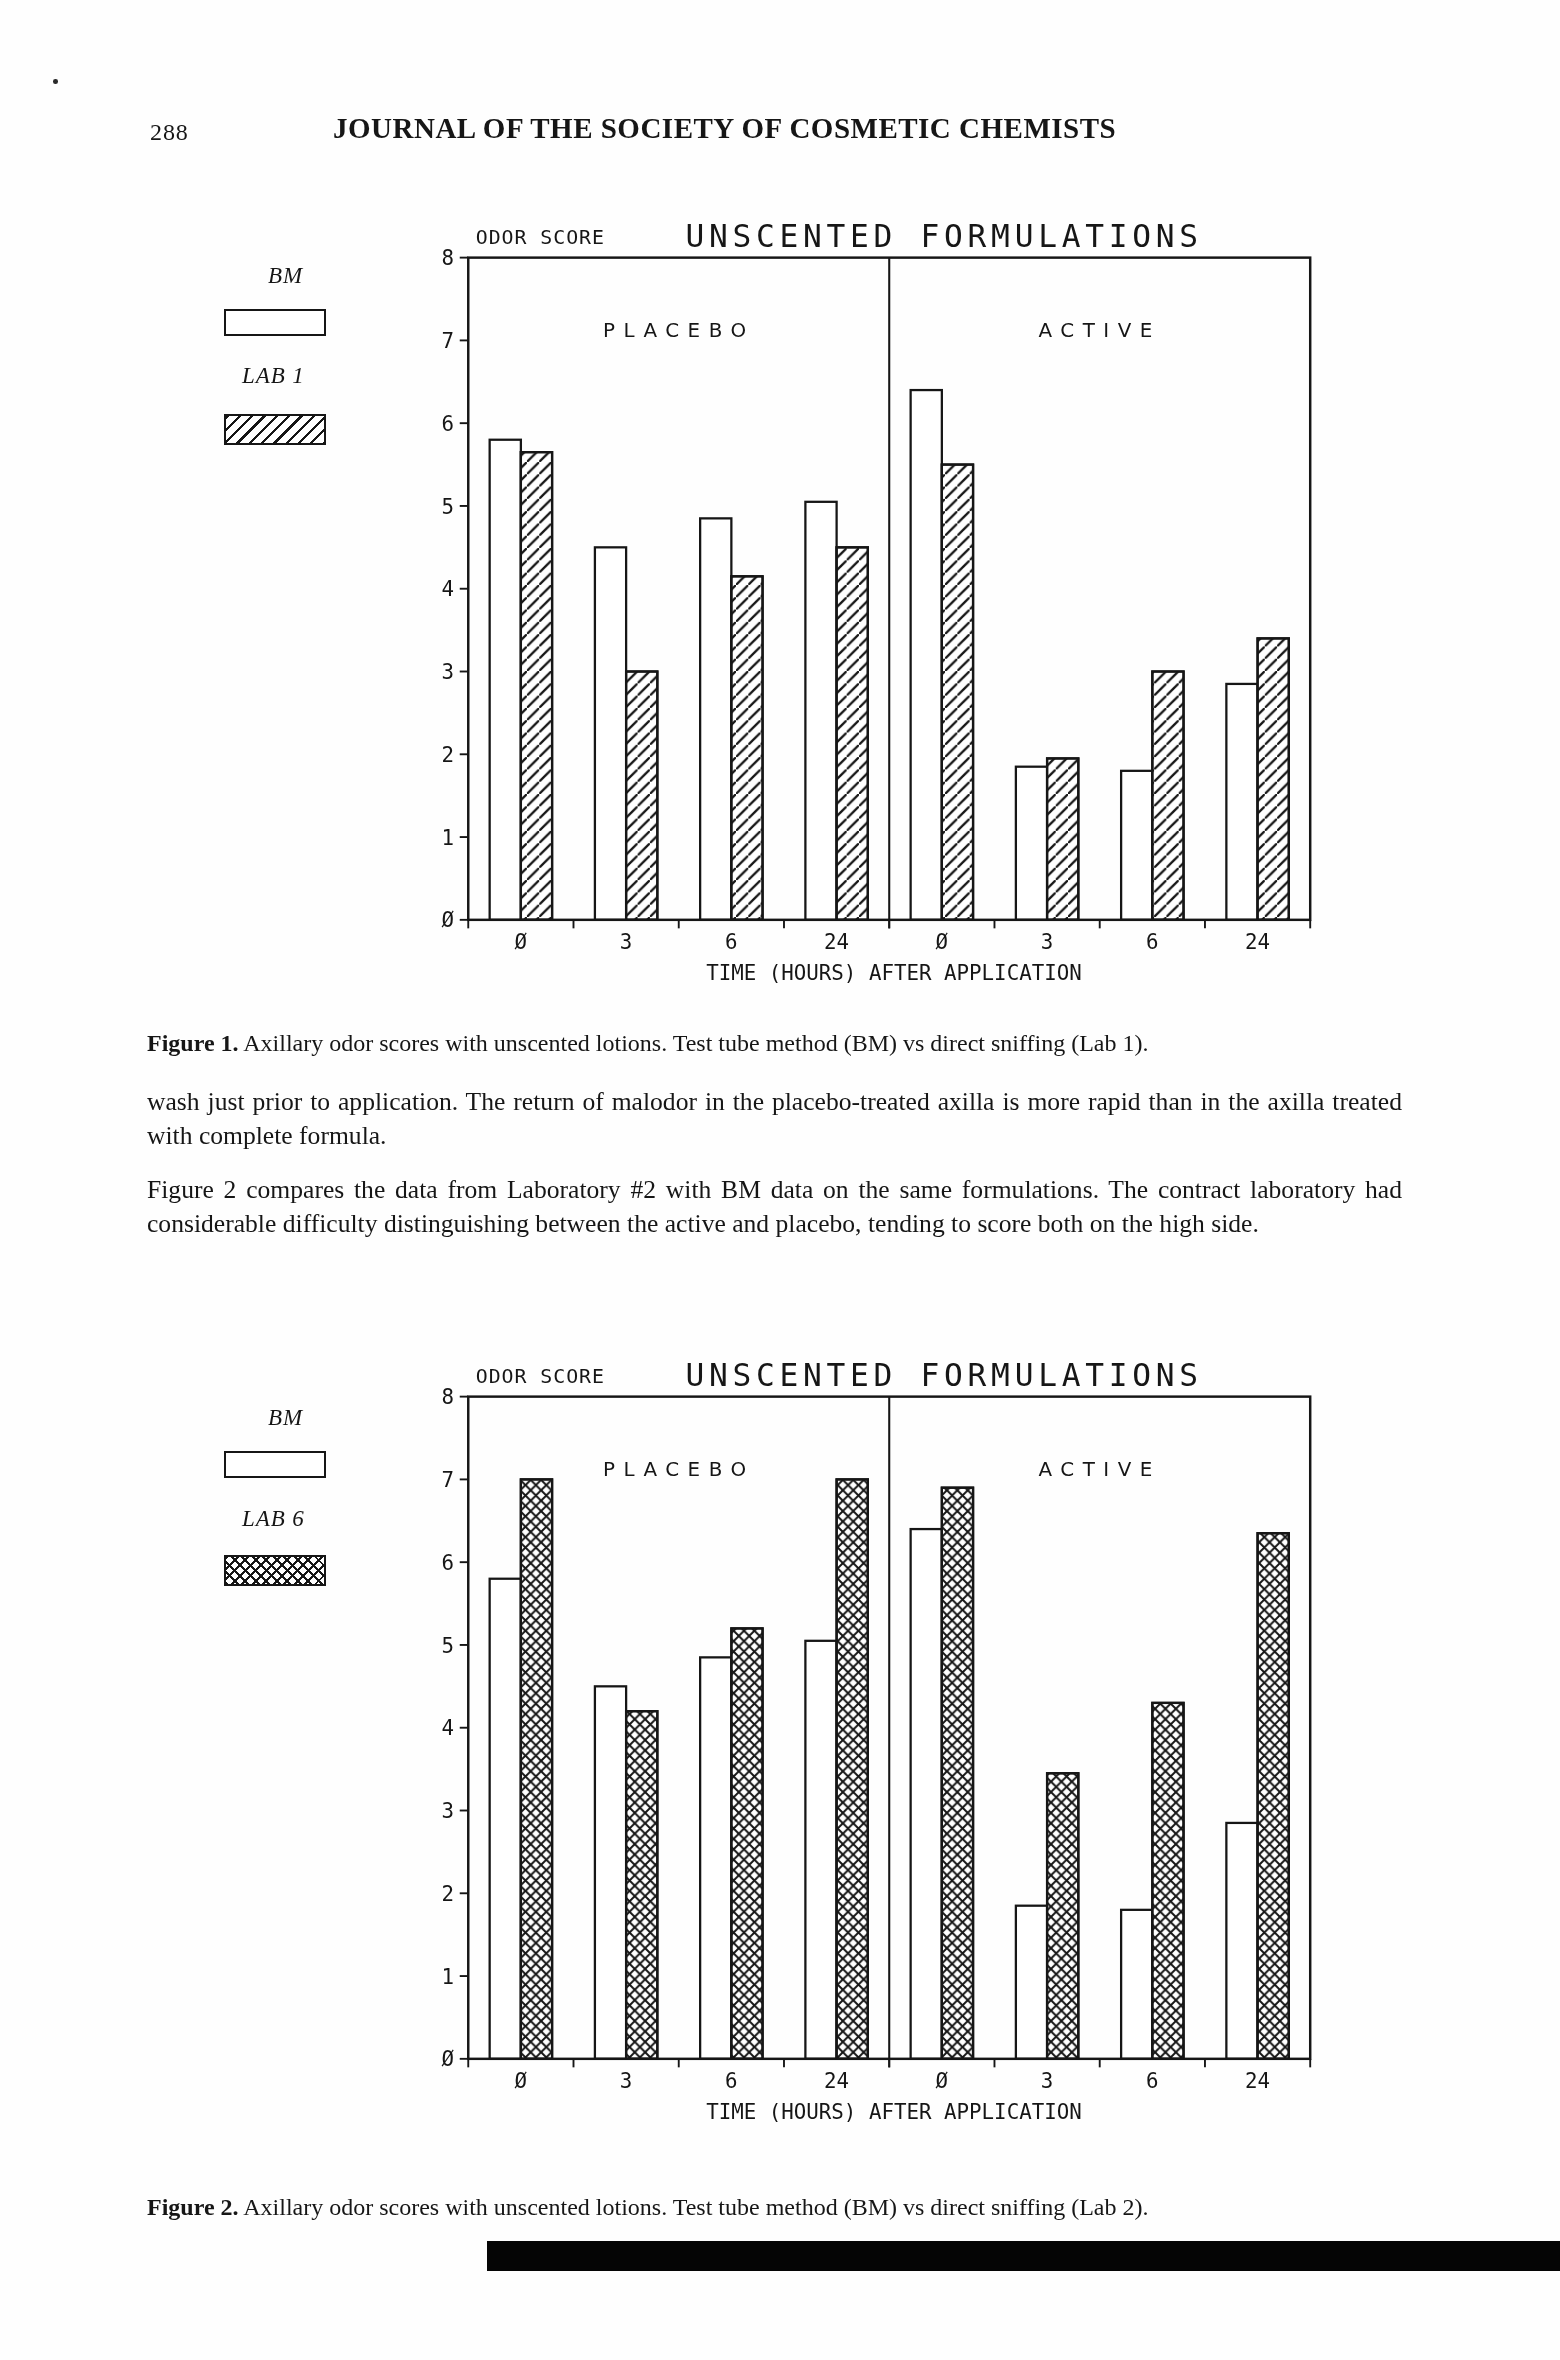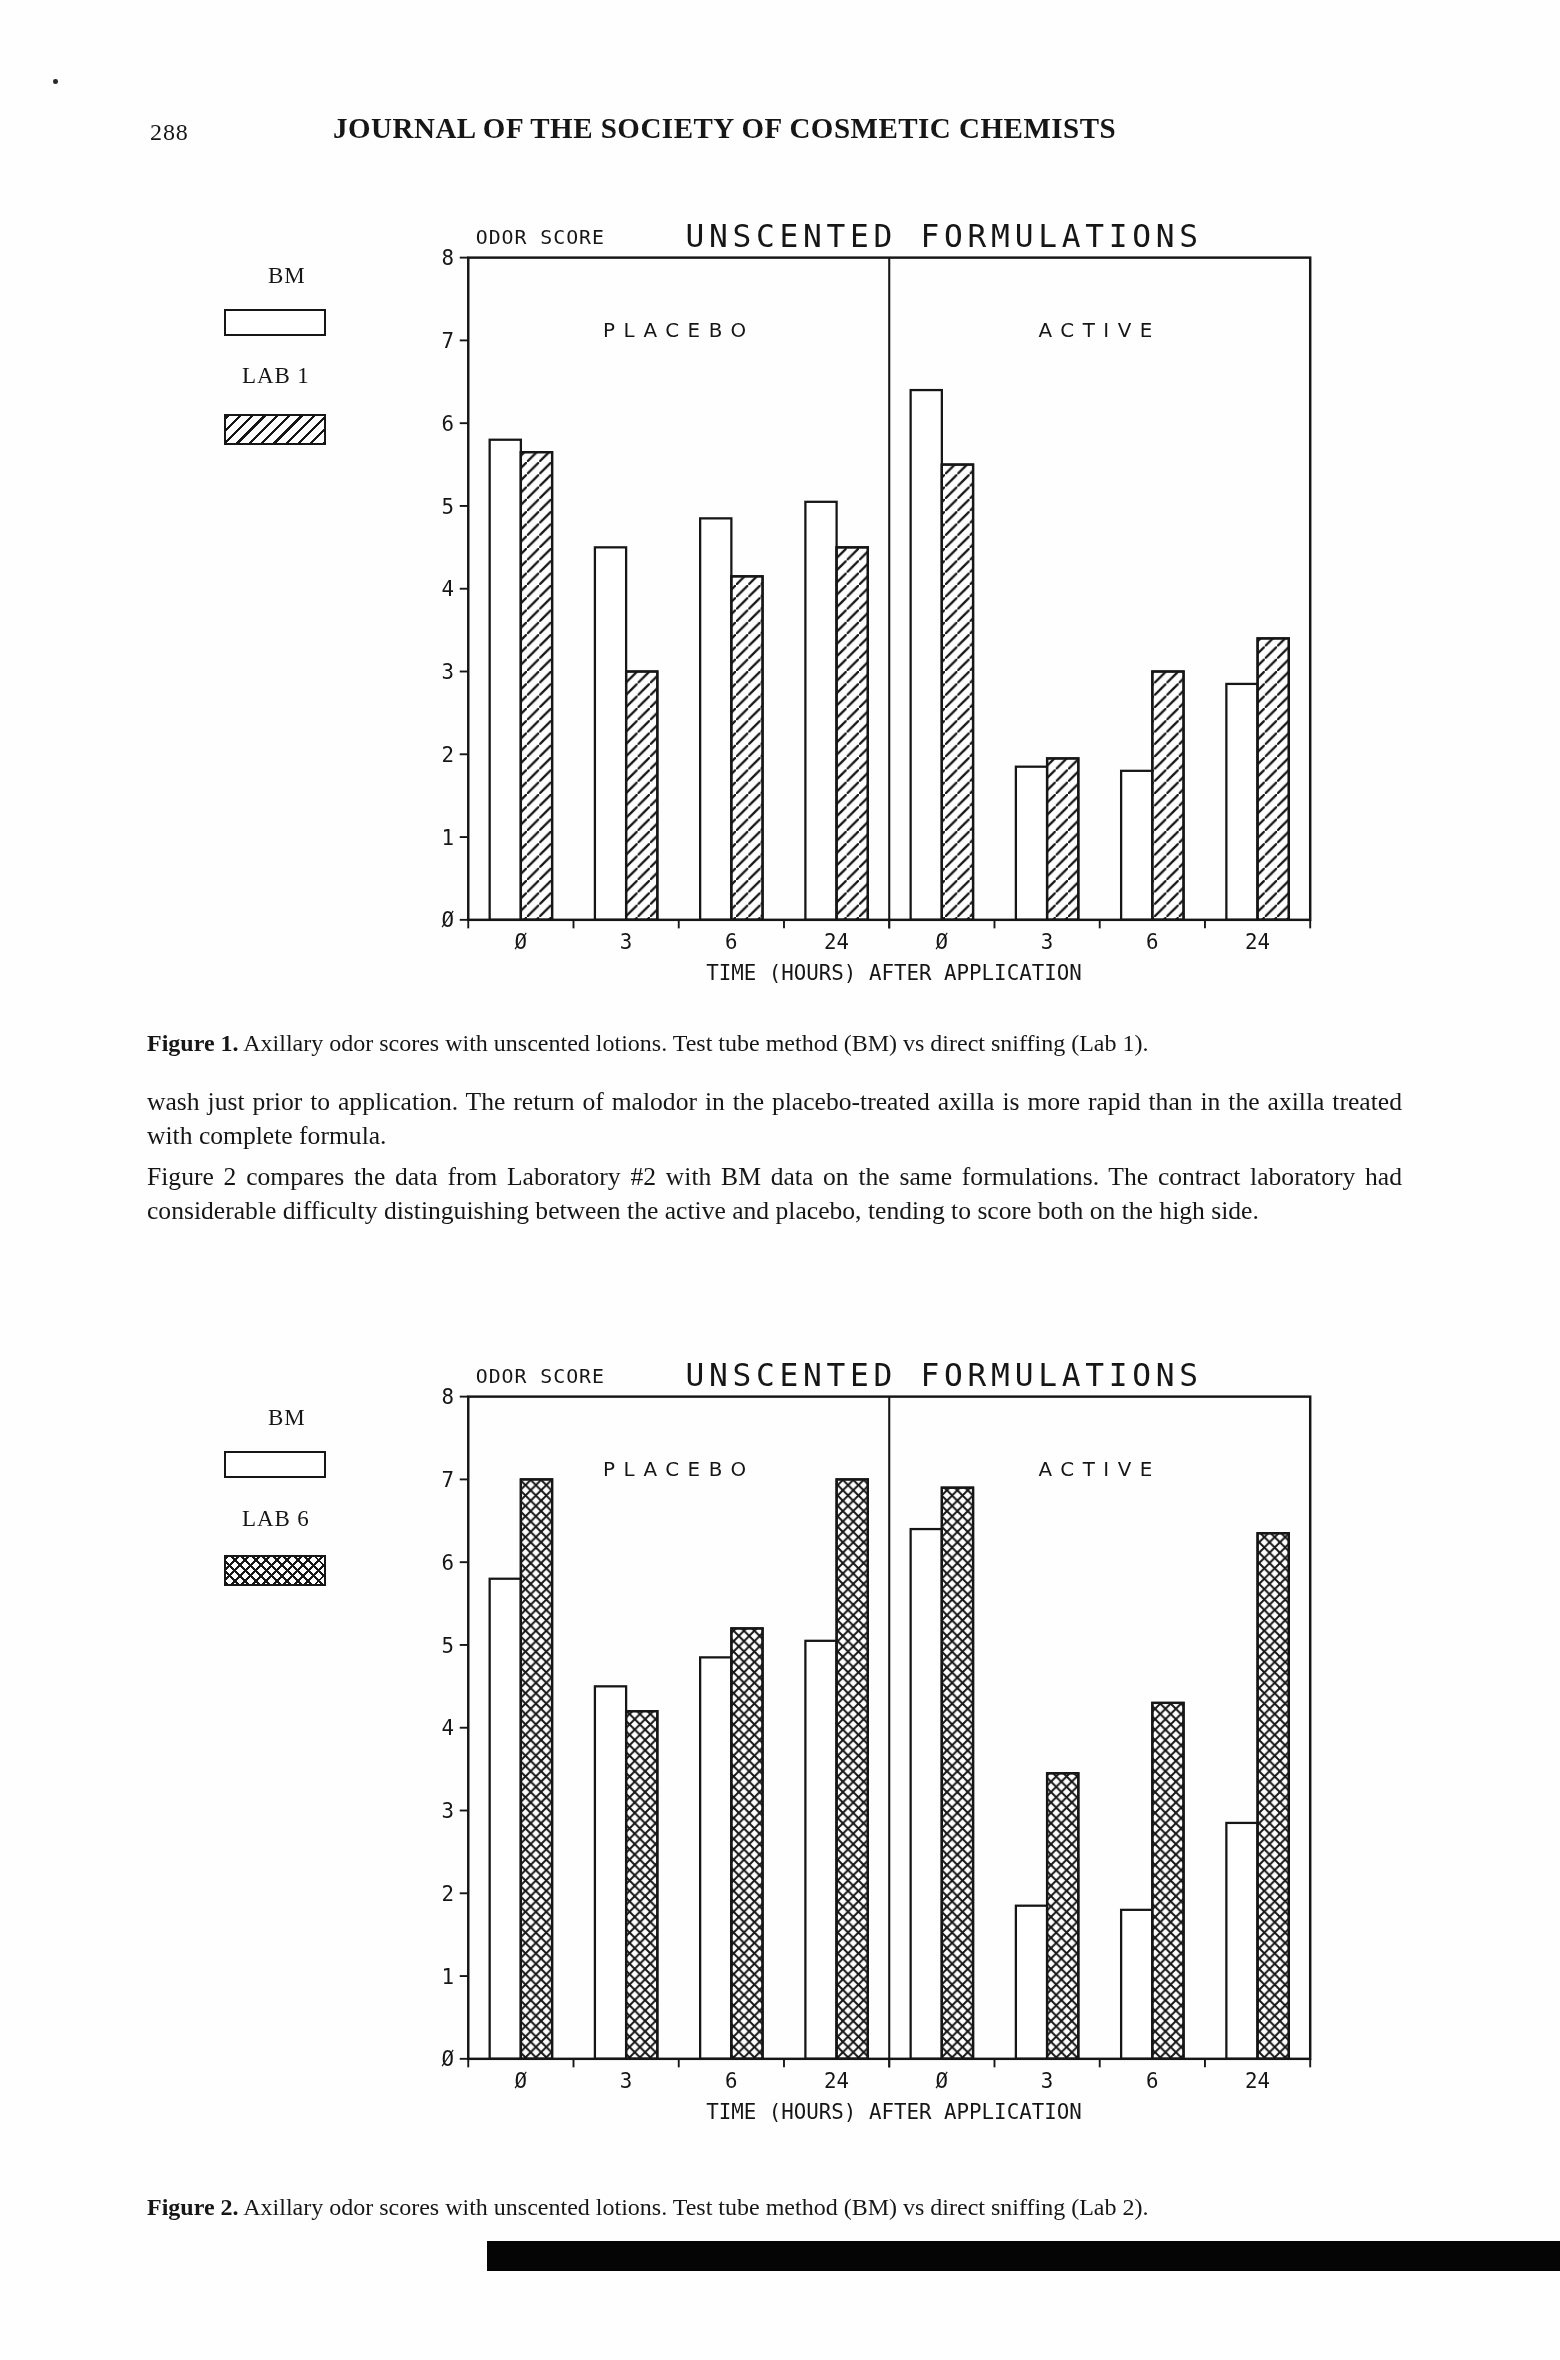--- a/index.html
+++ b/index.html
@@ -5,21 +5,21 @@
   html,body{margin:0;padding:0;}
   body{width:1561px;height:2360px;background:#fefefe;position:relative;overflow:hidden;
        font-family:"Liberation Serif",serif;color:#161616;}
   .abs{position:absolute;}
 
   
   #page-number{left:150px;top:119px;font-size:24px;letter-spacing:0.9px;}
   #journal-title{left:333px;top:112px;font-size:29px;font-weight:600;letter-spacing:0.5px;}
 
   
-  .legend-label{font-size:23px;letter-spacing:0.9px;}
+  .legend-label{font-style:italic;font-size:23px;letter-spacing:0.9px;}
   .swatch{box-sizing:border-box;background:#fff;border:2.4px solid #161616;}
   .swatch-diagonal{background-image:repeating-linear-gradient(135deg,#161616 0 2.3px,transparent 2.3px 8.7px);}
   .swatch-crosshatch{background-image:
       repeating-linear-gradient(45deg,#161616 0 2px,transparent 2px 7.4px),
       repeating-linear-gradient(135deg,#161616 0 2px,transparent 2px 7.4px);}
   #bm1-label{left:268px;top:263px;}
   #bm1-swatch{left:224px;top:309px;width:102px;height:27.4px;}
   #lab1-label{left:242px;top:363px;}
   #lab1-swatch{left:224px;top:414px;width:102px;height:31px;}
   #bm2-label{left:268px;top:1405px;}
@@ -38,21 +38,21 @@
   .t-xlab{font-size:22px;}
   .t-panel{font-size:21px;letter-spacing:9px;font-family:"DejaVu Sans",sans-serif;}
 
   
   .caption{left:147px;width:1273px;font-size:24px;margin-top:12px;}
   #caption1{top:1018px;}
   #caption2{top:2182px;}
   .caption b{font-weight:700;}
   #body-text{left:147px;top:1085px;width:1255px;font-size:25.6px;line-height:34px;text-align:justify;}
   #body-text p{margin:0;}
-  #body-text p + p{margin-top:7px;}
+  #body-text p + p{margin-top:20px;}
 
   
   #scan-dot{left:53px;top:79px;width:4.7px;height:4.7px;background:#2a2a2a;border-radius:50%;}
   #scan-bar{left:487px;top:2241px;width:1073px;height:30px;background:#050505;}
 </style>
 </head>
 <body>
 
 <div class="abs" id="scan-dot"></div>
 

